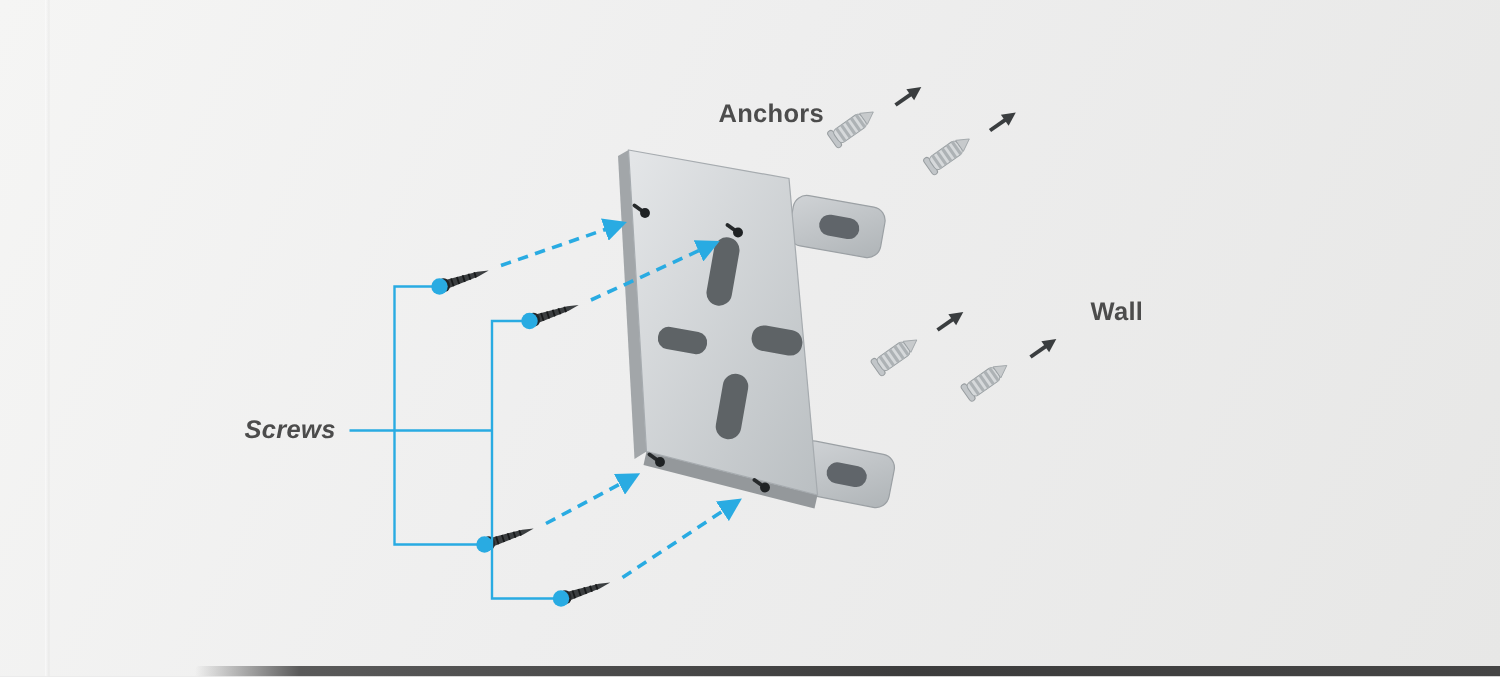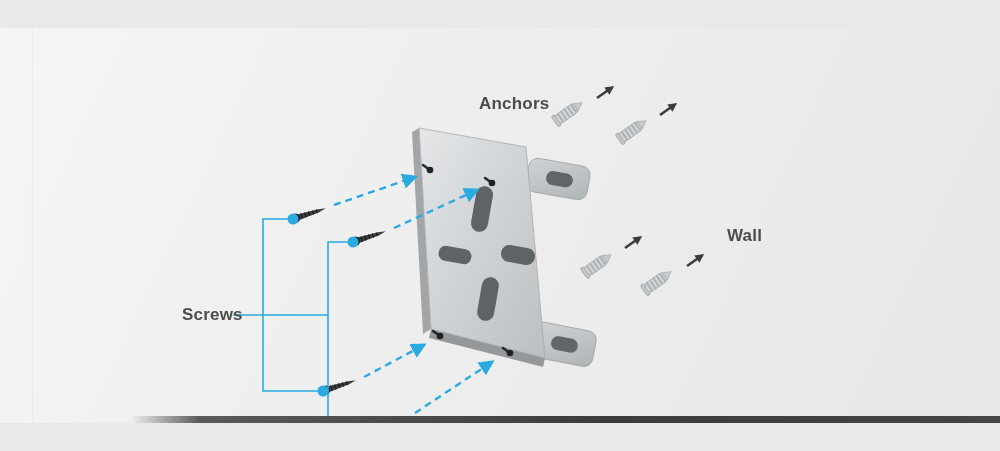--- a/index.html
+++ b/index.html
@@ -7,24 +7,23 @@
     --label:#4c4c4c;
   }
   html,body{margin:0;padding:0;}
   body{
     font-family:"Liberation Sans", sans-serif;
     background:#e9e9e9;
   }
   .stage{
     position:relative;
     width:1000px;
-    height:395px;
+    height:451px;
     overflow:hidden;
     background:linear-gradient(115deg,#f5f5f4 0%,#eeeeee 45%,#e7e7e6 100%);
-    margin-top:28px;
   }
   
   .wall-crease{
     position:absolute;
     left:30px;top:0;
     width:3px;height:451px;
     background:linear-gradient(to right, rgba(255,255,255,.55), rgba(0,0,0,.04));
     pointer-events:none;
   }
   
@@ -45,21 +44,21 @@
     position:absolute;
     color:var(--label);
     font-size:17px;
     font-weight:700;
     letter-spacing:.2px;
     white-space:nowrap;
     user-select:none;
   }
   .label-anchors{left:479px;top:66px;}
   .label-wall{left:727px;top:198px;}
-  .label-screws{left:182px;top:277px;}
+  .label-screws{left:163px;top:277px;font-style:italic;}
 </style>
 </head>
 <body>
 
 <div class="stage">
 
   <div class="wall-crease"></div>
 
   <svg class="diagram" viewBox="0 0 1000 451" aria-hidden="true">
     <defs>

